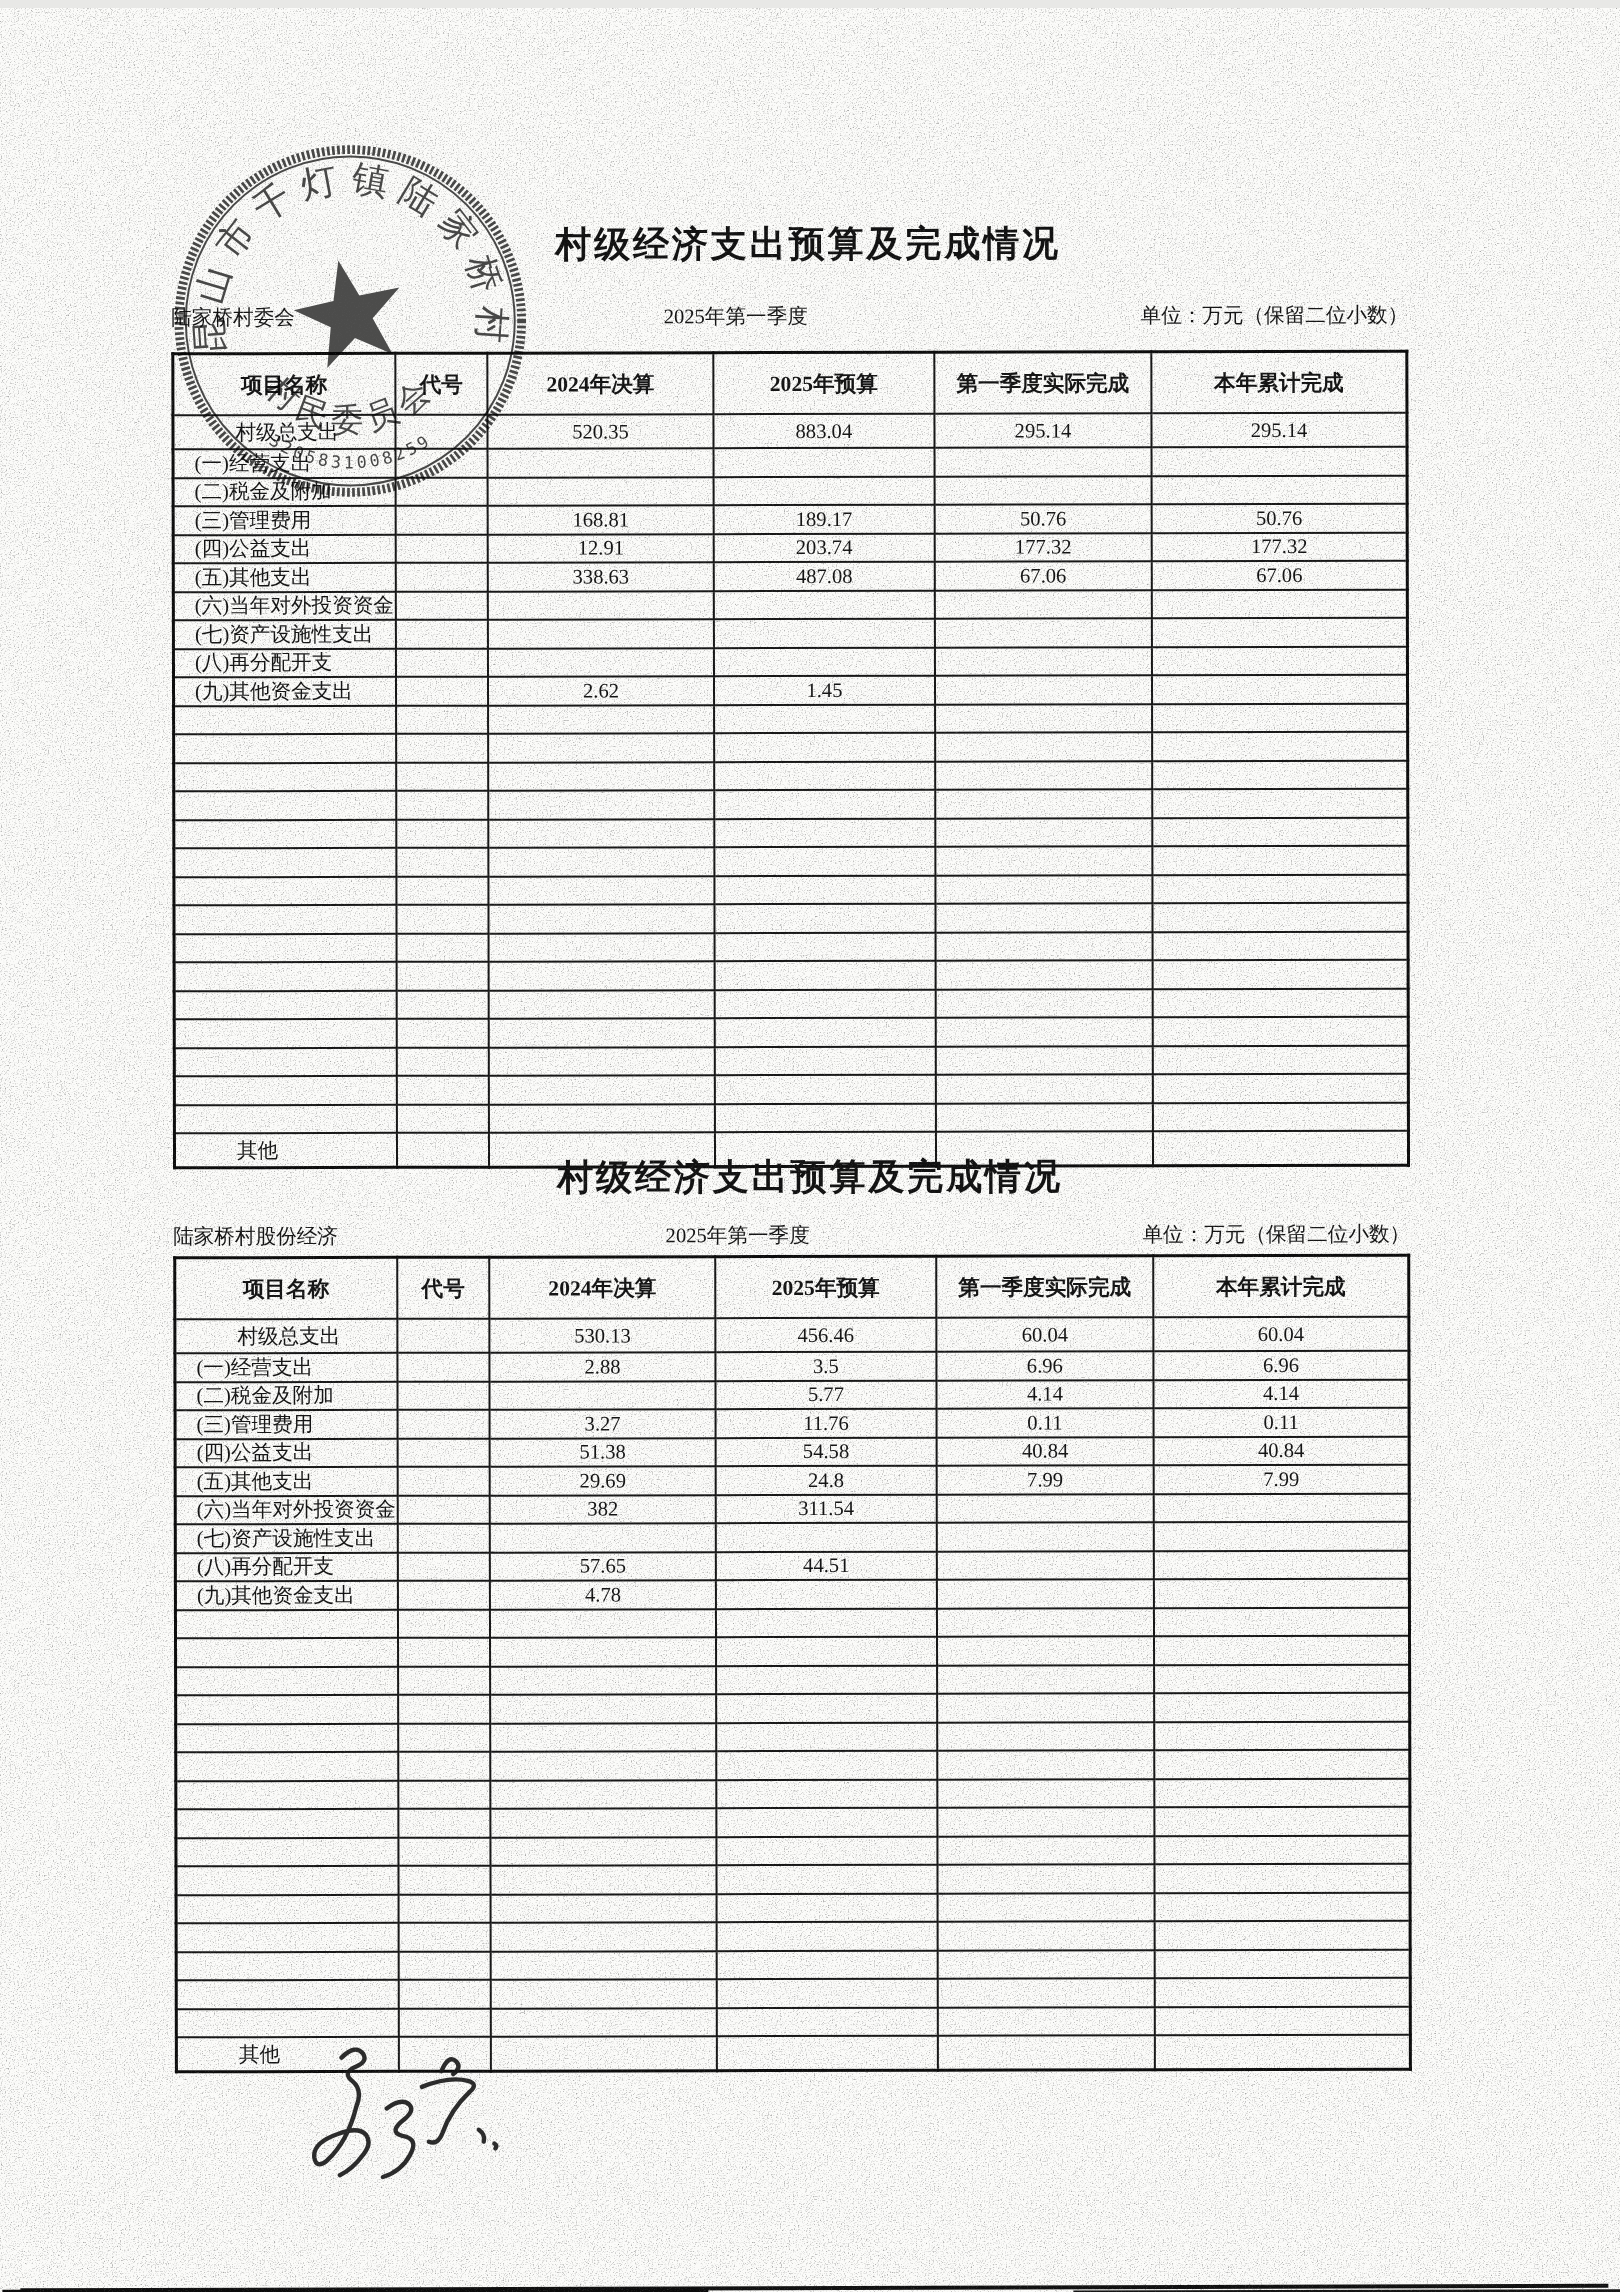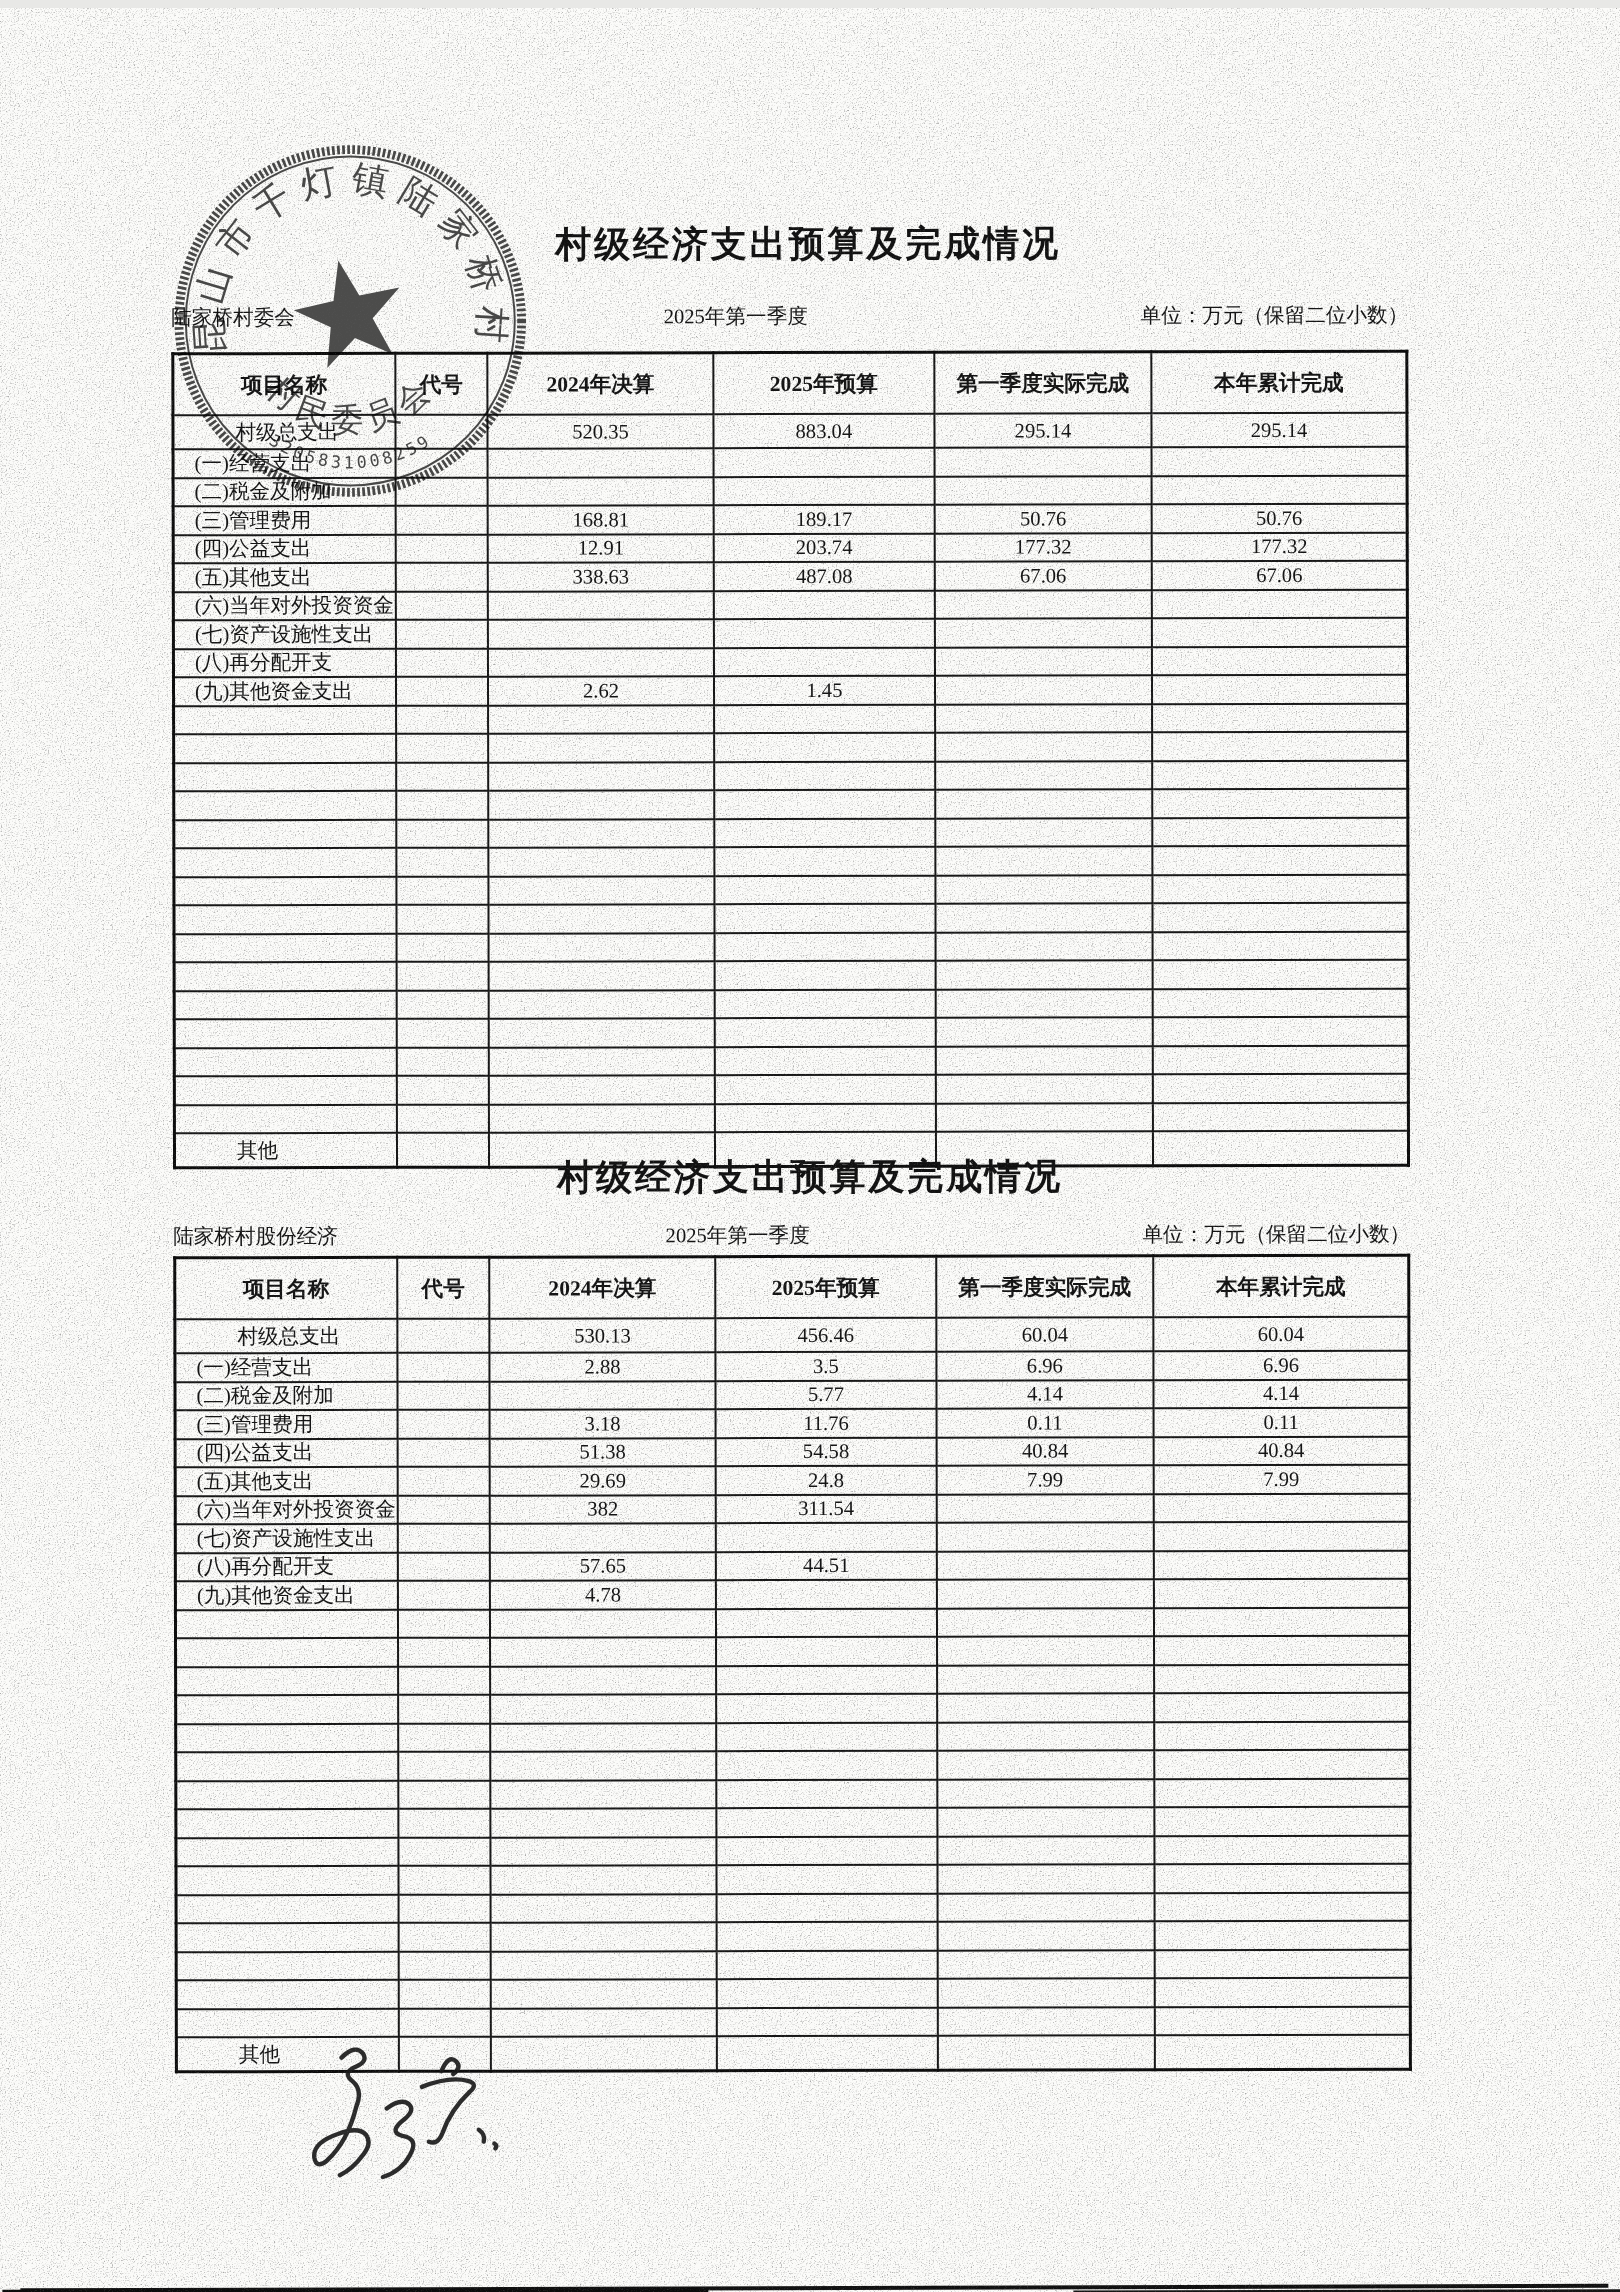--- a/index.html
+++ b/index.html
@@ -359,21 +359,21 @@
             <td class="c0">(二)税金及附加</td>
             <td class="c1"></td>
             <td class="c2"></td>
             <td class="c3">5.77</td>
             <td class="c4">4.14</td>
             <td class="c5">4.14</td>
           </tr>
           <tr>
             <td class="c0">(三)管理费用</td>
             <td class="c1"></td>
-            <td class="c2">3.18</td>
+            <td class="c2">3.27</td>
             <td class="c3">11.76</td>
             <td class="c4">0.11</td>
             <td class="c5">0.11</td>
           </tr>
           <tr>
             <td class="c0">(四)公益支出</td>
             <td class="c1"></td>
             <td class="c2">51.38</td>
             <td class="c3">54.58</td>
             <td class="c4">40.84</td>

